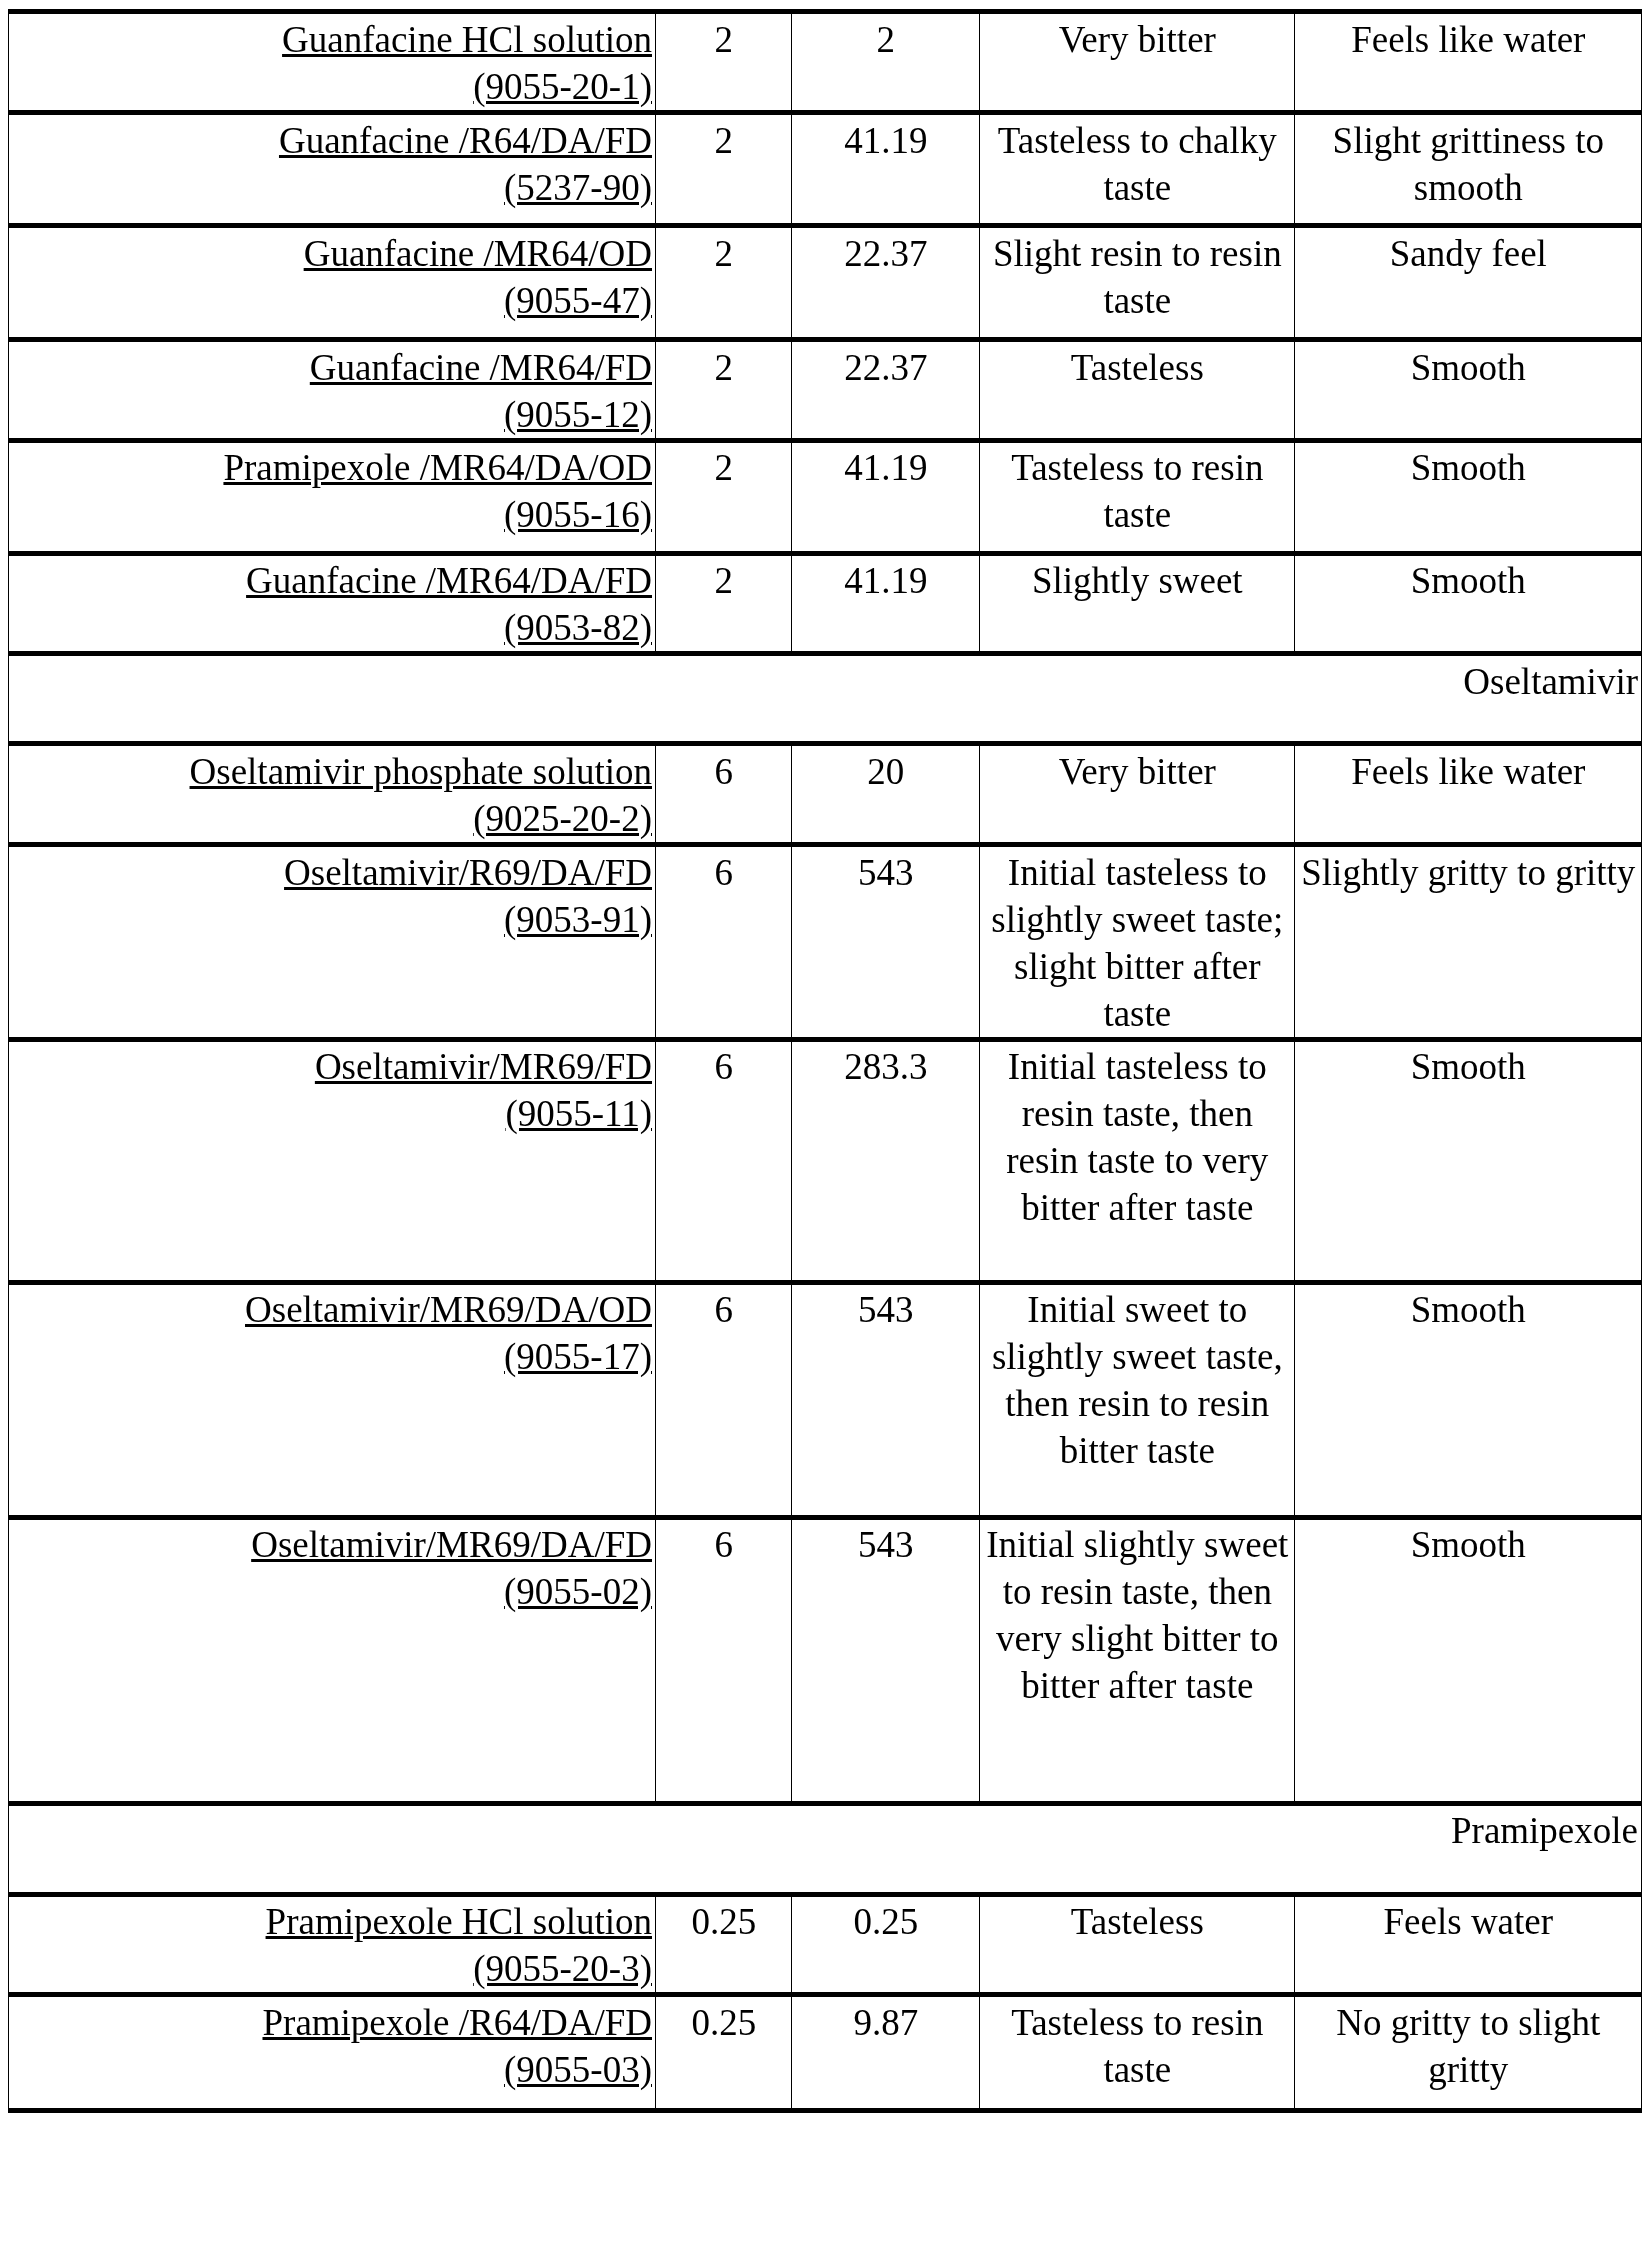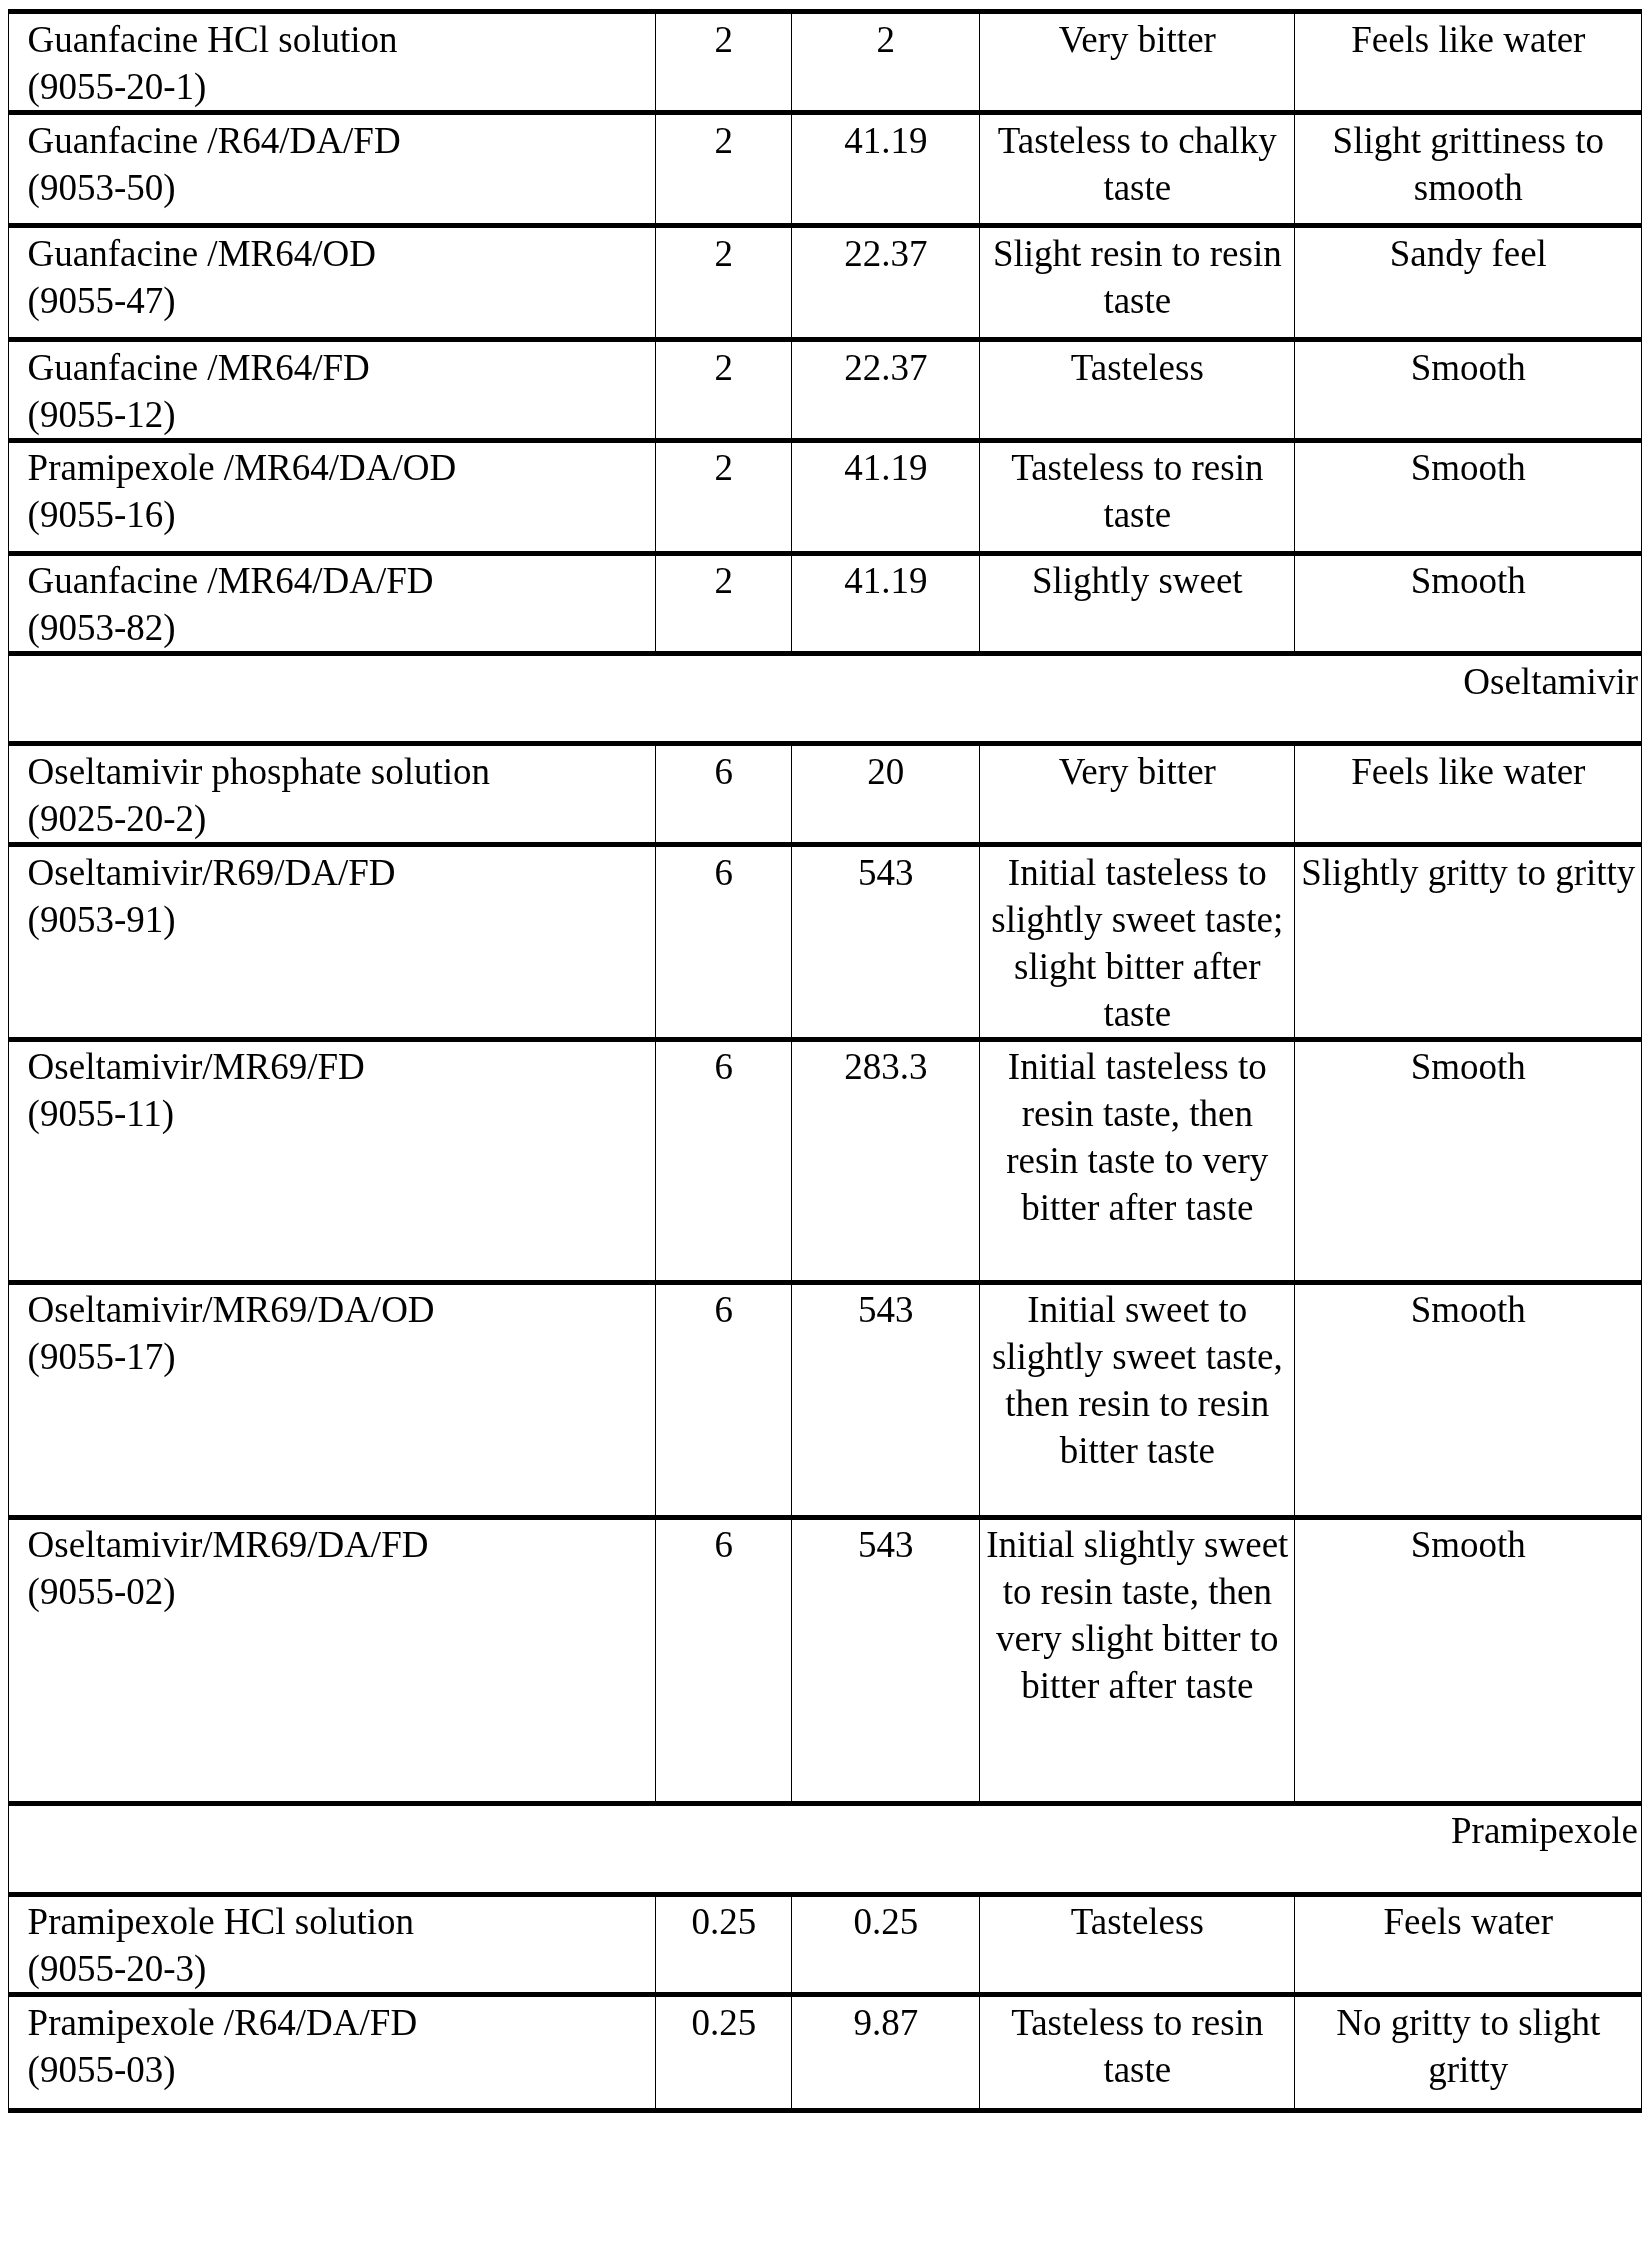--- a/index.html
+++ b/index.html
@@ -21,21 +21,21 @@
   col.c3 { width: 188px; }
   col.c4 { width: 315px; }
   col.c5 { width: 347px; }
   td {
     vertical-align: top;
     padding: 1.7px 3.3px 0 3.3px;
     border-left: 1.7px solid #000;
     border-right: 1.7px solid #000;
   }
   tr { border-top: 5px solid #000; border-bottom: 5px solid #000; }
-  td.name { text-align: left; padding-left: 18.3px; }
+  td.name { text-align: right; padding-left: 18.3px; text-decoration: underline; }
   td.num, td.taste, td.feel { text-align: center; }
   td.section { text-align: right; }
   .line { display: block; }
 </style>
 </head>
 <body>
 
 <table class="data-table">
   <colgroup>
     <col class="c1">
@@ -52,21 +52,21 @@
     </td>
     <td class="num">2</td>
     <td class="num">2</td>
     <td class="taste">Very bitter</td>
     <td class="feel">Feels like water</td>
   </tr>
 
   <tr style="height: 113px;">
     <td class="name">
       <span class="line">Guanfacine /R64/DA/FD</span>
-      <span class="line">(9053-50)</span>
+      <span class="line">(5237-90)</span>
     </td>
     <td class="num">2</td>
     <td class="num">41.19</td>
     <td class="taste">Tasteless to chalky taste</td>
     <td class="feel">Slight grittiness to smooth</td>
   </tr>
 
   <tr style="height: 114px;">
     <td class="name">
       <span class="line">Guanfacine /MR64/OD</span>

